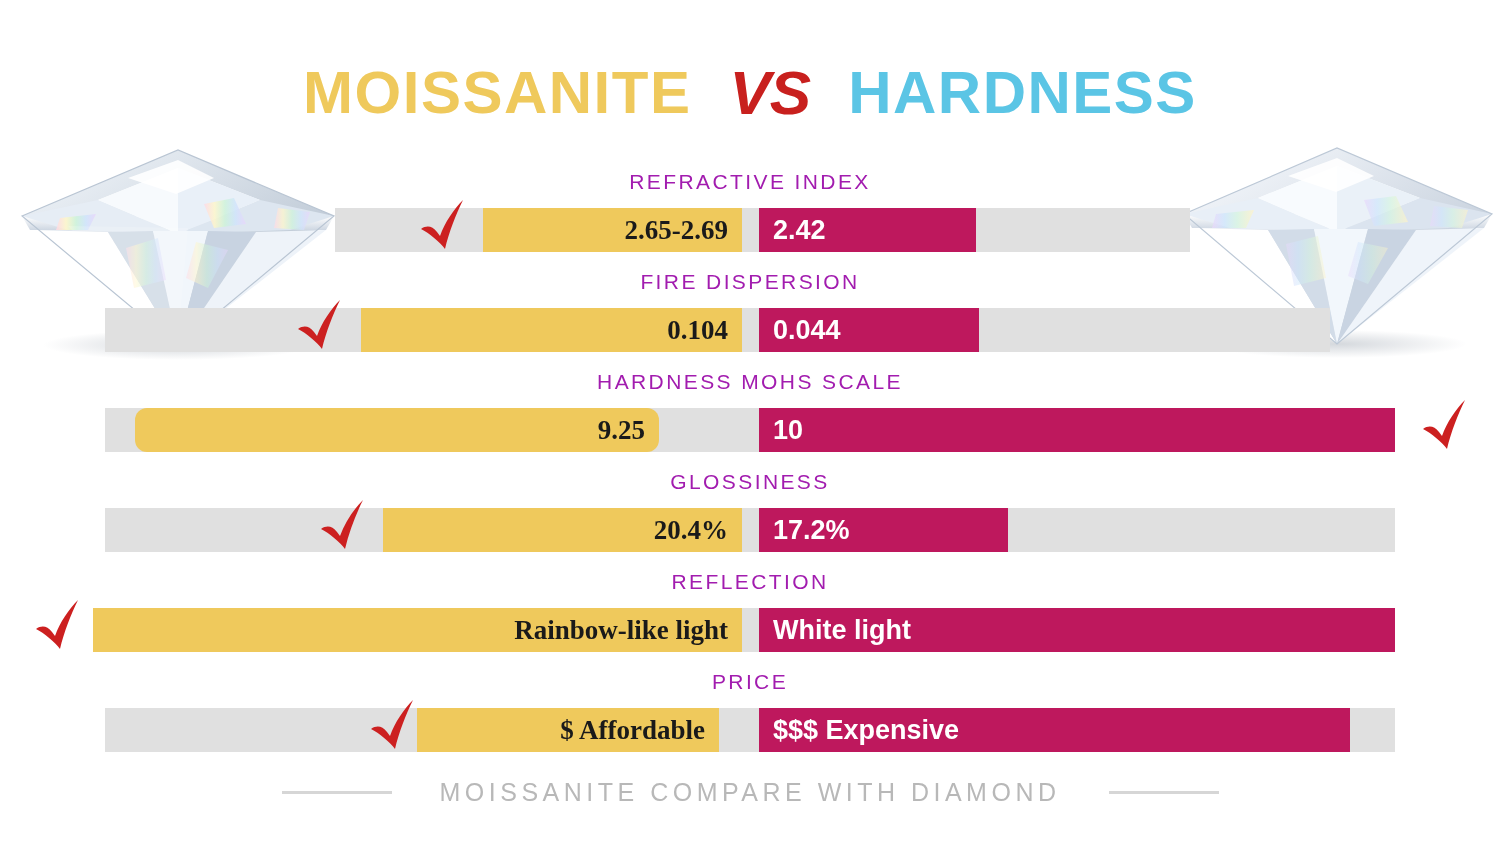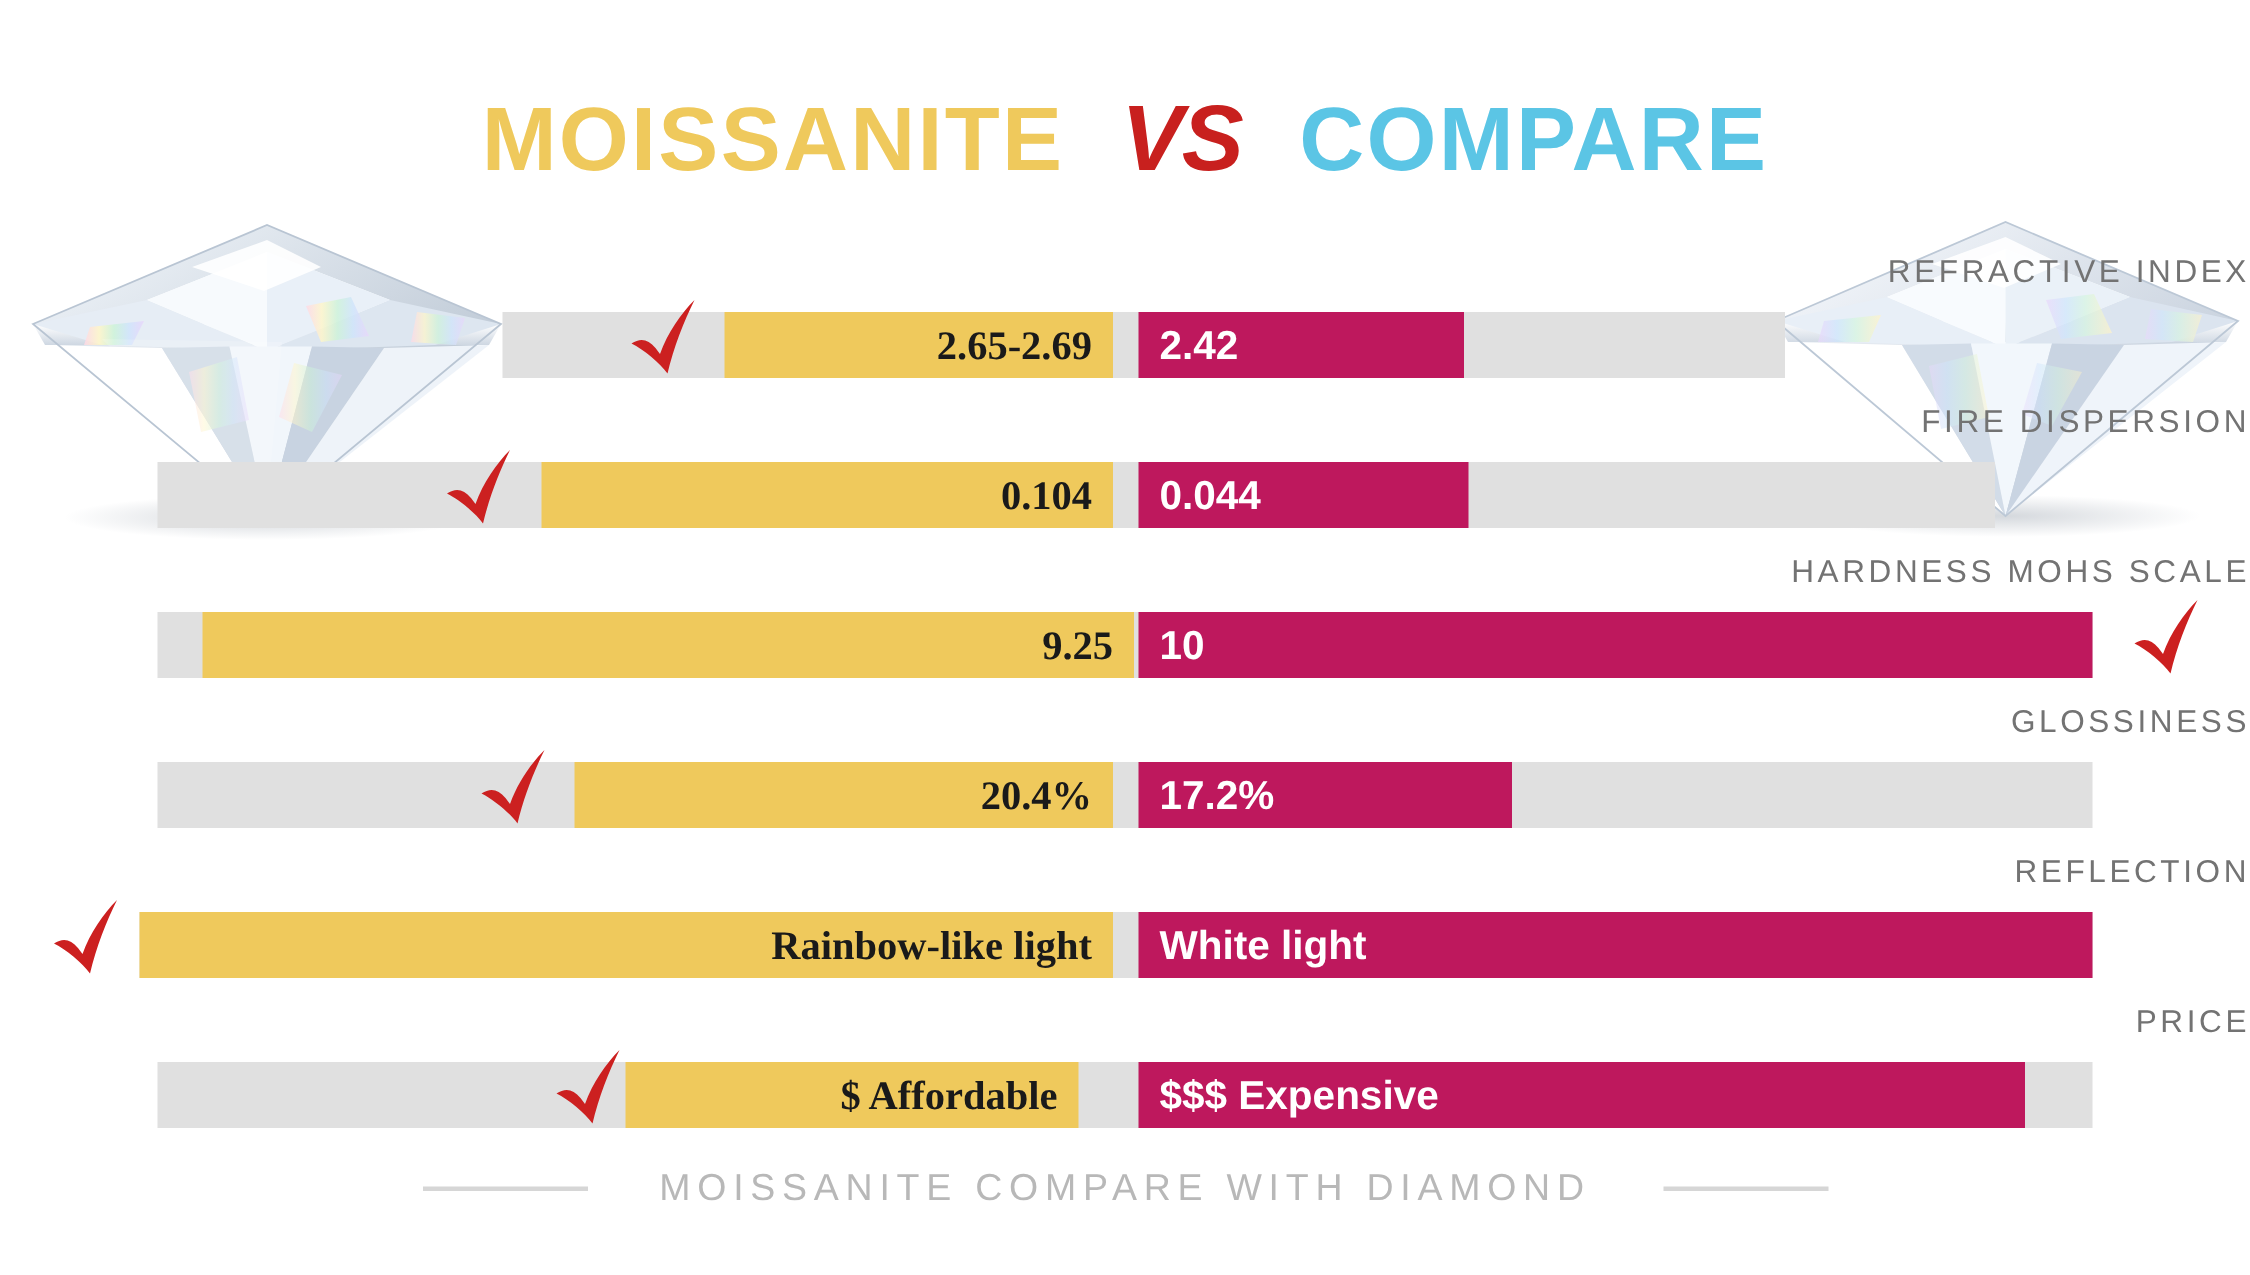--- a/index.html
+++ b/index.html
@@ -31,22 +31,22 @@
   .gem{position:absolute;pointer-events:none;}
   .gem-left{left:8px;top:138px;width:340px;height:225px;}
   .gem-right{left:1172px;top:138px;width:330px;height:225px;}
   .gem svg{display:block;width:100%;height:100%;}
 
   
   .rows{position:absolute;top:168px;left:0;width:1500px;}
   .row{position:relative;height:100px;}
   .row-label{
     position:absolute;top:2px;left:0;width:1500px;
-    text-align:right;
-    font-size:21px;letter-spacing:2.4px;color:#737373;
+    text-align:center;
+    font-size:21px;letter-spacing:2.4px;color:#a21caf;
     font-weight:normal;white-space:nowrap;
   }
   .track{
     position:absolute;top:40px;height:44px;
     background:#E0E0E0;
   }
   .bar{
     position:absolute;top:40px;height:44px;
     display:flex;align-items:center;
     box-sizing:border-box;
@@ -84,21 +84,21 @@
   }
 </style>
 </head>
 <body>
 
 <div class="stage">
 
   <div class="title-row">
     <span class="title-word title-moiss">MOISSANITE</span>
     <span class="title-word title-vs">VS</span>
-    <span class="title-word title-diam">COMPARE</span>
+    <span class="title-word title-diam">HARDNESS</span>
   </div>
 
   <div class="gem gem-left">
     <svg viewBox="0 0 340 225" xmlns="http://www.w3.org/2000/svg">
       <defs>
         <linearGradient id="gl1" x1="0" y1="0" x2="0" y2="1">
           <stop offset="0%" stop-color="#ffffff"></stop>
             <stop offset="100%" stop-color="#ced7e2"></stop>
         </linearGradient>
         <linearGradient id="gl2" x1="0" y1="0" x2="1" y2="1">
@@ -223,21 +223,21 @@
       <div class="check" style="left:295px;">
         <svg viewBox="0 0 52 60">
             <path d="M3 33 C9 29 14 30 19 36 L22 40 C27 26 36 13 45 4 C38 18 31 36 27 53 C22 46 11 37 3 33 Z" fill="#CC2020"></path>
           </svg>
       </div>
     </div>
 
     <div class="row">
       <div class="row-label">HARDNESS MOHS SCALE</div>
       <div class="track" style="left:105px;width:1290px;"></div>
-      <div class="bar bar-left" style="left:135px;width:621px;">
+      <div class="bar bar-left" style="left:135px;width:524px;border-radius:12px;">
         <span class="bar-val">9.25</span>
       </div>
       <div class="bar bar-right" style="left:759px;width:636px;">
         <span class="bar-val">10</span>
       </div>
       <div class="check" style="left:1420px;">
         <svg viewBox="0 0 52 60">
             <path d="M3 33 C9 29 14 30 19 36 L22 40 C27 26 36 13 45 4 C38 18 31 36 27 53 C22 46 11 37 3 33 Z" fill="#CC2020"></path>
           </svg>
       </div>

